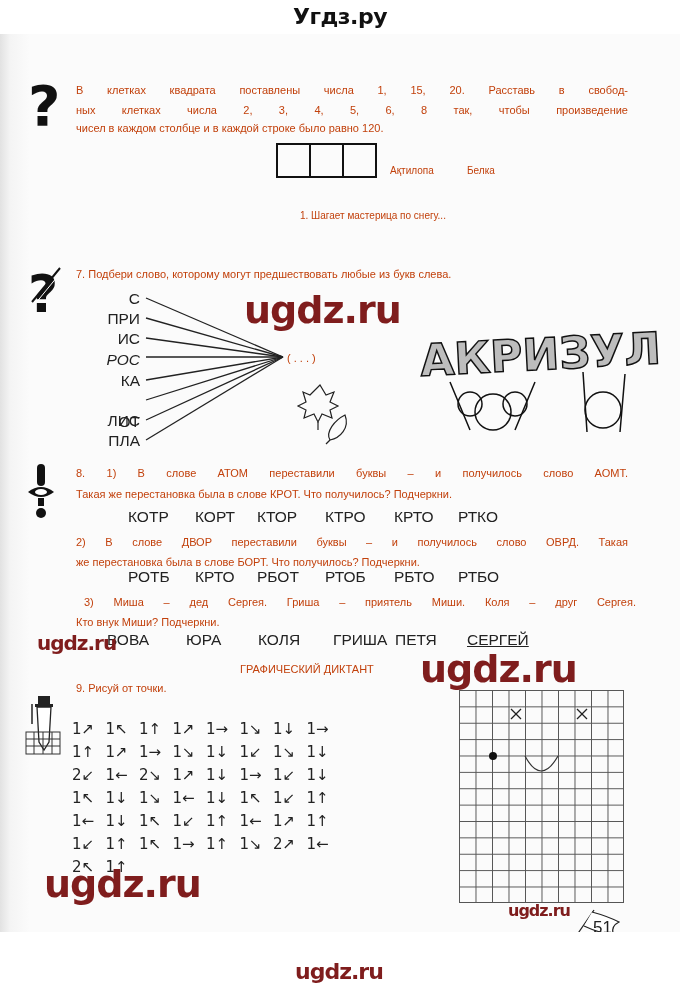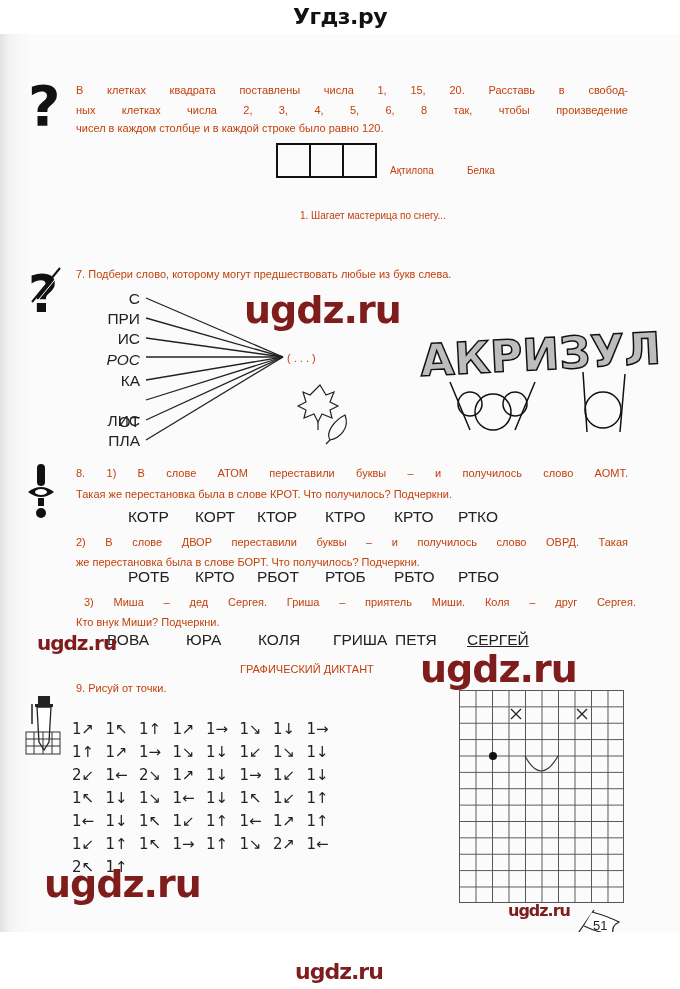--- a/index.html
+++ b/index.html
@@ -263,21 +263,21 @@
   </g>
   <circle cx="34" cy="66" r="4" fill="#111"></circle>
   <path d="M66 66 Q82 96 99 66" fill="none" stroke="#333" stroke-width="1.2"></path>
 </svg>
 
 <div class="abs" style="left:567px;top:908px;width:60px;height:40px;">
   <svg width="60" height="40" viewBox="0 0 60 40" style="position:absolute;left:0;top:0;">
     <line x1="3" y1="37" x2="27" y2="2" stroke="#222" stroke-width="1.3"></line>
     <path d="M25 4 Q40 8 52 14 Q44 18 46 26 Q34 26 17 18" fill="#fff" stroke="#222" stroke-width="1.2"></path>
   </svg>
-  <span class="abs" style="left:26px;top:10px;font-size:13px;color:#222;">51</span>
+  <span class="abs" style="left:26px;top:10px;font-size:17px;color:#222;">51</span>
 </div>
 
 <div class="footer"></div>
 
 <div class="wm" style="left:244px;top:290px;font-size:38px;line-height:40px;">ugdz.ru</div>
 <div class="wm" style="left:37px;top:631px;font-size:20px;line-height:24px;">ugdz.ru</div>
 <div class="wm" style="left:420px;top:648px;font-size:38px;line-height:42px;">ugdz.ru</div>
 <div class="wm" style="left:44px;top:862px;font-size:38px;line-height:44px;">ugdz.ru</div>
 <div class="wm" style="left:508px;top:902px;font-size:16px;line-height:18px;">ugdz.ru</div>
 <div class="wm" style="left:295px;top:960px;font-size:22px;line-height:24px;">ugdz.ru</div>

